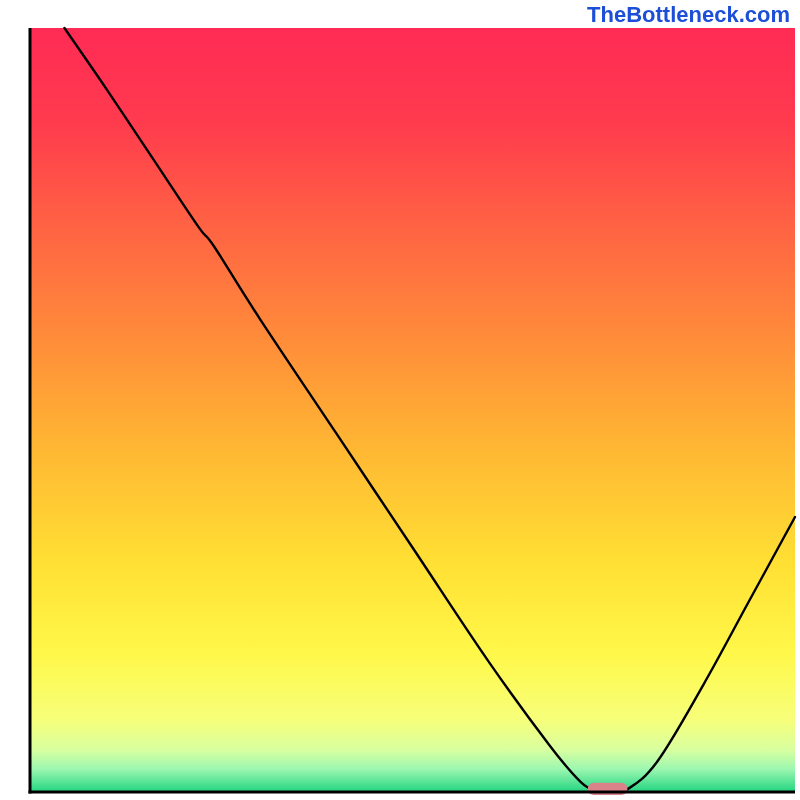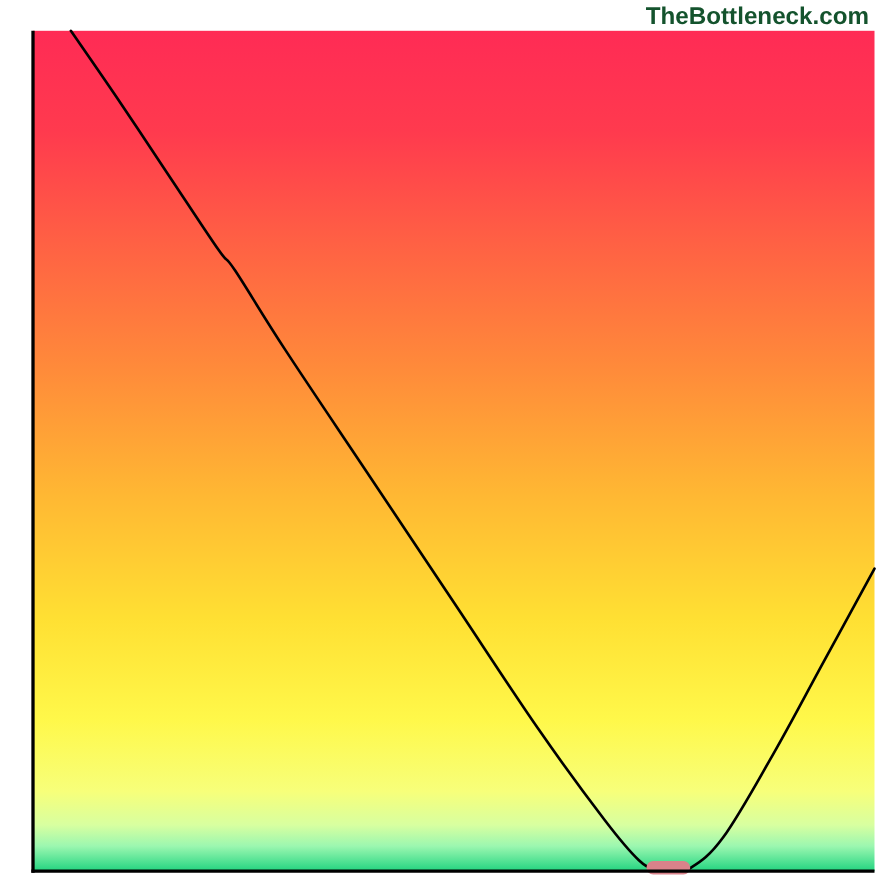--- a/index.html
+++ b/index.html
@@ -15,21 +15,21 @@
     width: 800px;
     height: 800px;
   }
   .watermark {
     position: absolute;
     top: 2px;
     right: 10px;
     font-family: Arial, sans-serif;
     font-size: 22px;
     font-weight: bold;
-    color: #14532d;
+    color: #1d4ed8;
     z-index: 10;
   }
   svg {
     display: block;
   }
 </style>
 </head>
 <body>
 
 <div class="chart-container">

